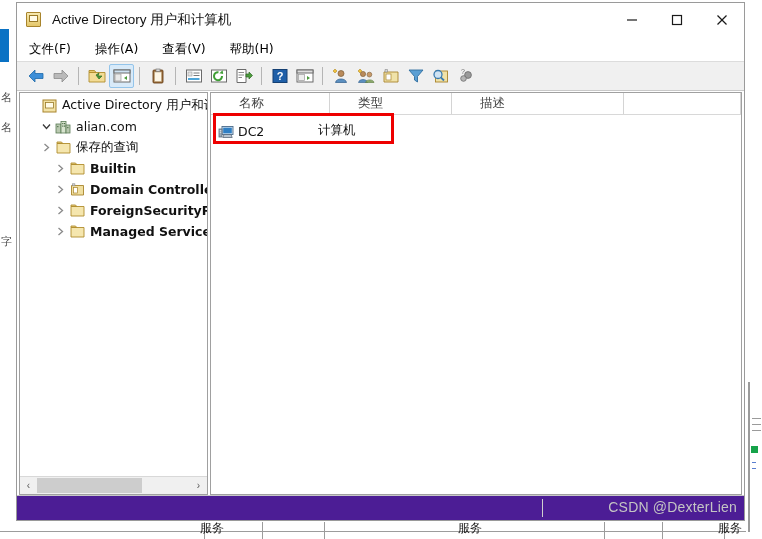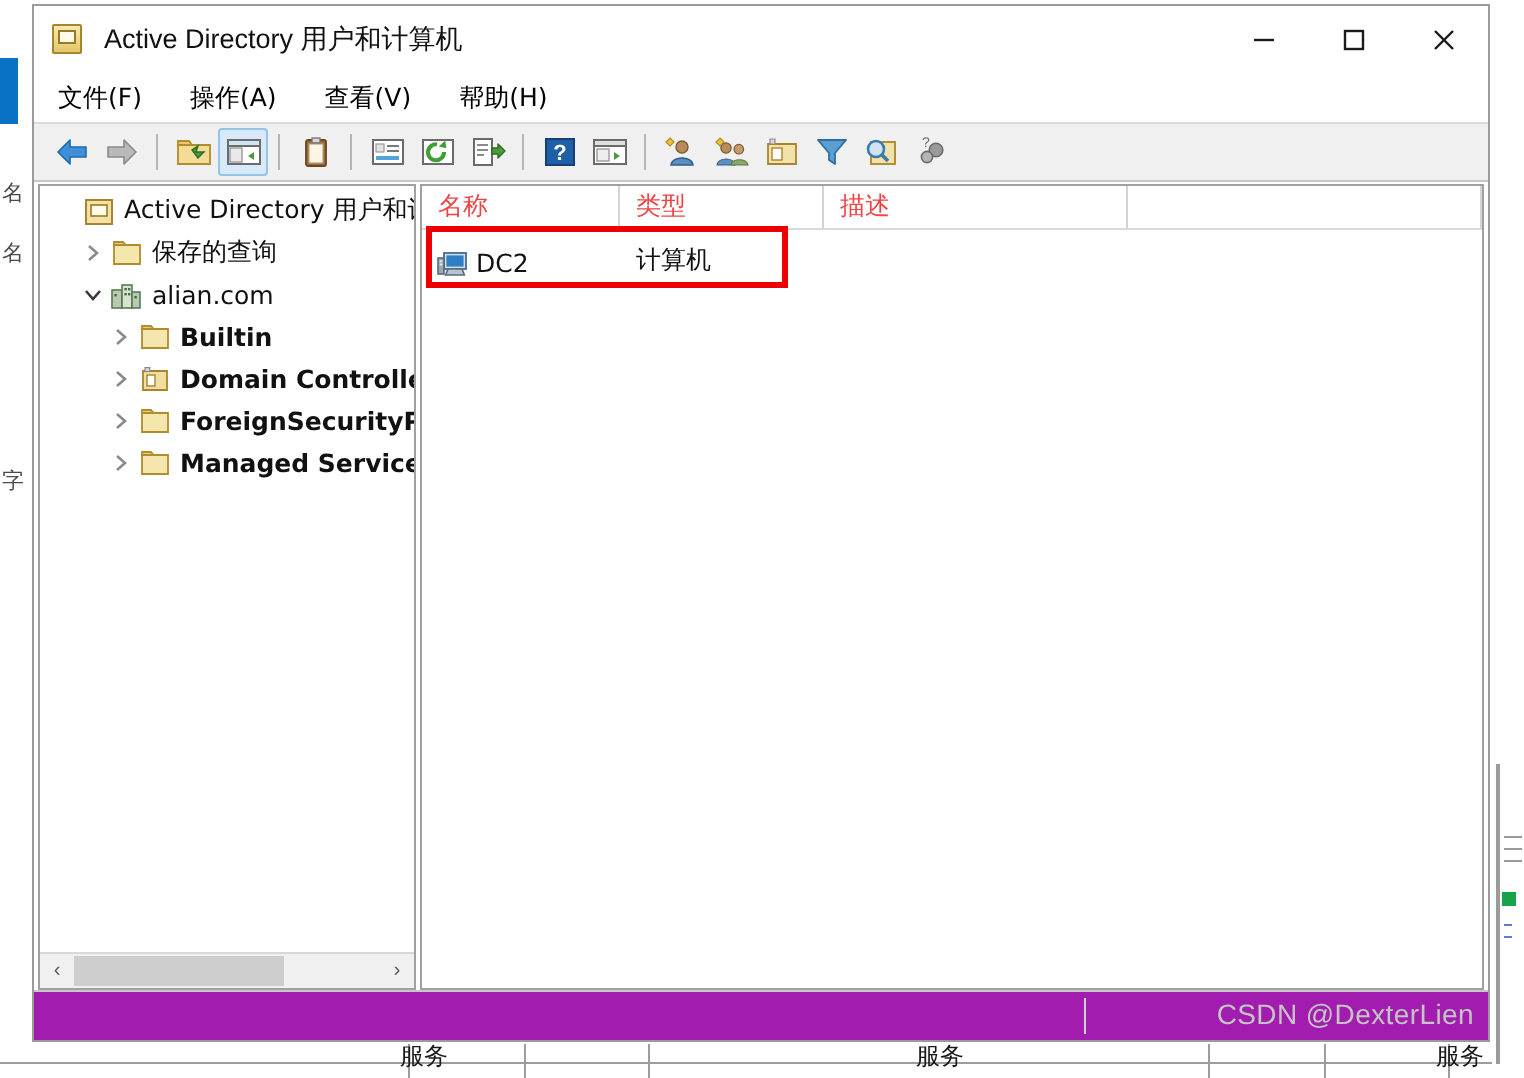--- a/index.html
+++ b/index.html
@@ -91,23 +91,23 @@
   .sb-arrow{width:17px;height:17px;display:flex;align-items:center;justify-content:center;color:#5a5a5a;font-size:10px;}
   #tree-thumb{position:absolute;left:17px;top:1px;height:15px;width:105px;background:#cdcdcd;}
 
   
   #list-pane{
     flex:1 1 auto;border:1px solid #a0a0a0;box-sizing:border-box;margin:1px 1px 0 2px;
     background:#fff;display:flex;flex-direction:column;overflow:hidden;position:relative;
   }
   #list-header{height:21px;flex:0 0 21px;display:flex;background:#fff;border-bottom:1px solid #d8d8d8;}
   .col-h{
-    display:flex;align-items:center;font-size:12.5px;color:#ef4444;
+    display:flex;align-items:center;font-size:12.5px;color:#404040;
     padding-left:8px;box-sizing:border-box;border-right:1px solid #d4d4d4;
-    font-family:"DejaVu Sans",sans-serif;white-space:nowrap;overflow:hidden;
+    font-family:"DejaVu Sans",sans-serif;white-space:nowrap;overflow:hidden;margin-left:20px;
   }
   .col-0{width:99px;flex:0 0 99px;}
   .col-1{width:102px;flex:0 0 102px;}
   .col-2{width:152px;flex:0 0 152px;}
   .col-pad{flex:1 1 auto;}
   #list-rows{flex:1 1 auto;position:relative;}
   .lrow{display:flex;height:24px;align-items:flex-end;}
   .lcell{font-size:12.5px;color:#111;padding-left:8px;box-sizing:border-box;white-space:nowrap;overflow:hidden;font-family:"DejaVu Sans",sans-serif;display:flex;align-items:center;}
   .lcell.name{width:99px;flex:0 0 99px;padding-left:6px;}
   .lcell.type{width:102px;flex:0 0 102px;}
@@ -115,21 +115,21 @@
   .row-icon{width:17px;flex:0 0 17px;margin-right:4px;display:flex;align-items:center;justify-content:center;}
 
   
   #annot-box{
     position:absolute;left:2px;top:20px;width:181px;height:31px;
     border:3px solid #ee0000;box-sizing:border-box;pointer-events:none;
   }
 
   
   #statusbar{
-    height:24px;flex:0 0 24px;background:#a21caf;border-top:1px solid #c8c8c8;
+    height:24px;flex:0 0 24px;background:#4c1d95;border-top:1px solid #c8c8c8;
     display:flex;align-items:center;position:relative;
   }
   #status-div{position:absolute;left:525px;top:3px;width:1px;height:18px;background:#cfcfcf;}
   #watermark{
     position:absolute;right:7px;top:3px;font-size:14px;color:#c4c4c4;
     font-family:"Liberation Sans","DejaVu Sans",sans-serif;letter-spacing:.2px;white-space:nowrap;
   }
 </style>
 </head>
 <body>
@@ -342,52 +342,52 @@
               <rect x="1" y="1" width="13" height="12" fill="#f2e2a6" stroke="#a8842c" stroke-width="1"></rect>
               <rect x="3.5" y="3.5" width="8" height="5.5" fill="#fffbe8" stroke="#9a7a28" stroke-width=".8"></rect>
             </svg>
           </span>
           <span class="tlabel">Active Directory 用户和计算机</span>
         </div>
 
         <div class="tnode lvl1">
           <span class="twist">
             <svg width="9" height="9" viewBox="0 0 9 9">
-                <path d="M2.5 1 L6.5 4.5 L2.5 8" fill="none" stroke="#8a8a8a" stroke-width="1.3"></path>
-              </svg>
-          </span>
-          <span class="ticon">
-            <svg width="15" height="13" viewBox="0 0 15 13">
-              <path d="M1 2.5 L1 12 L14 12 L14 2.5 Z" fill="#f5e6ae" stroke="#b08c2c" stroke-width=".9"></path>
-              <path d="M1 2.5 L1 1 L5.5 1 L6.8 2.5 Z" fill="#e8cf82" stroke="#b08c2c" stroke-width=".9"></path>
-            </svg>
-          </span>
-          <span class="tlabel">保存的查询</span>
-        </div>
-
-        <div class="tnode lvl1">
-          <span class="twist">
-            <svg width="9" height="9" viewBox="0 0 9 9">
                 <path d="M1 2.5 L4.5 6.5 L8 2.5" fill="none" stroke="#3a3a3a" stroke-width="1.3"></path>
               </svg>
           </span>
           <span class="ticon">
             <svg width="16" height="14" viewBox="0 0 16 14">
               <rect x="1" y="4" width="5" height="9" fill="#b9c9b0" stroke="#5a7a55" stroke-width=".8"></rect>
               <rect x="6" y="1.5" width="5" height="11.5" fill="#d8e4cf" stroke="#5a7a55" stroke-width=".8"></rect>
               <rect x="11" y="5" width="4" height="8" fill="#b9c9b0" stroke="#5a7a55" stroke-width=".8"></rect>
               <rect x="7.2" y="3" width="1.2" height="1.2" fill="#4a6a45"></rect>
               <rect x="9" y="3" width="1.2" height="1.2" fill="#4a6a45"></rect>
               <rect x="7.2" y="5.5" width="1.2" height="1.2" fill="#4a6a45"></rect>
               <rect x="9" y="5.5" width="1.2" height="1.2" fill="#4a6a45"></rect>
               <rect x="2.2" y="6" width="1.2" height="1.2" fill="#4a6a45"></rect>
               <rect x="12.2" y="7" width="1.2" height="1.2" fill="#4a6a45"></rect>
             </svg>
           </span>
           <span class="tlabel">alian.com</span>
+        </div>
+
+        <div class="tnode lvl1">
+          <span class="twist">
+            <svg width="9" height="9" viewBox="0 0 9 9">
+                <path d="M2.5 1 L6.5 4.5 L2.5 8" fill="none" stroke="#8a8a8a" stroke-width="1.3"></path>
+              </svg>
+          </span>
+          <span class="ticon">
+            <svg width="15" height="13" viewBox="0 0 15 13">
+              <path d="M1 2.5 L1 12 L14 12 L14 2.5 Z" fill="#f5e6ae" stroke="#b08c2c" stroke-width=".9"></path>
+              <path d="M1 2.5 L1 1 L5.5 1 L6.8 2.5 Z" fill="#e8cf82" stroke="#b08c2c" stroke-width=".9"></path>
+            </svg>
+          </span>
+          <span class="tlabel">保存的查询</span>
         </div>
 
         <div class="tnode lvl2">
           <span class="twist">
             <svg width="9" height="9" viewBox="0 0 9 9">
                 <path d="M2.5 1 L6.5 4.5 L2.5 8" fill="none" stroke="#8a8a8a" stroke-width="1.3"></path>
               </svg>
           </span>
           <span class="ticon">
             <svg width="15" height="13" viewBox="0 0 15 13">

